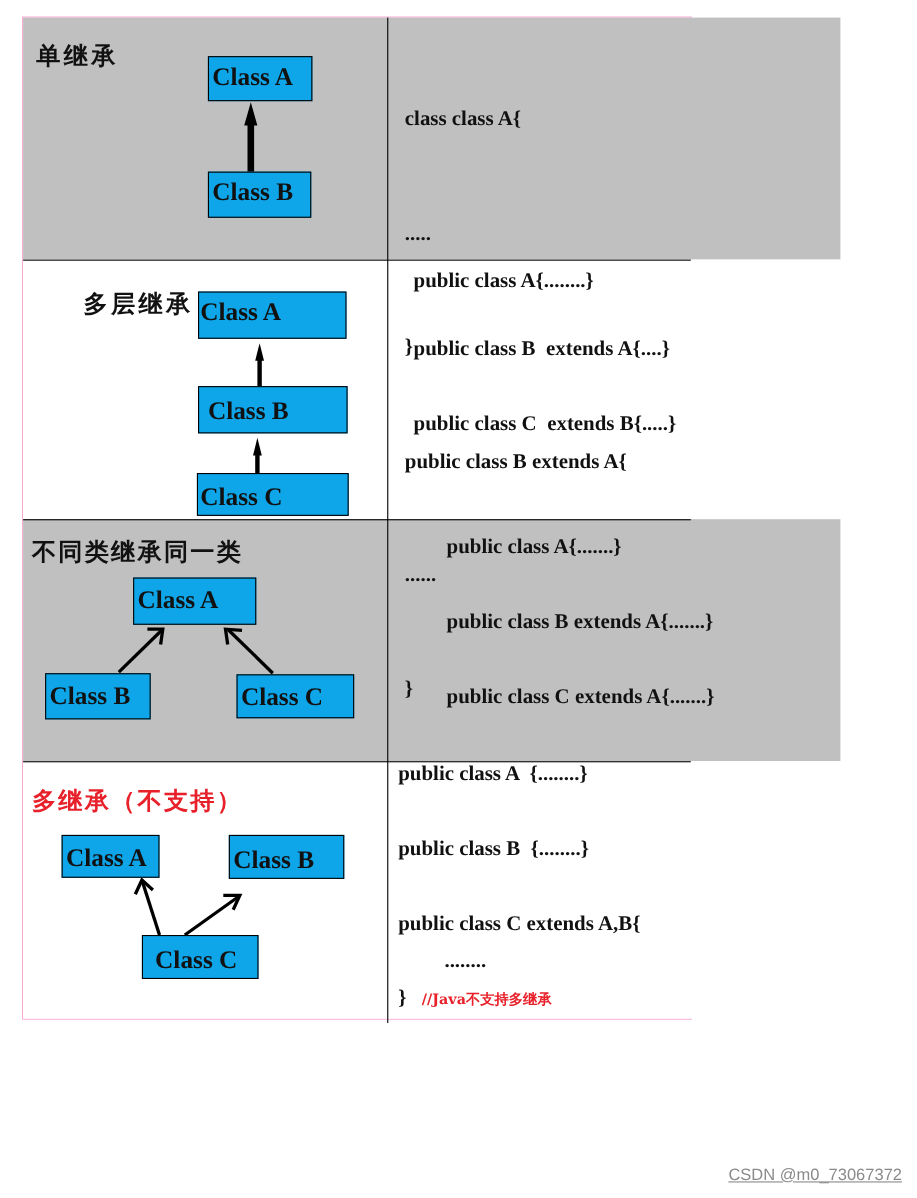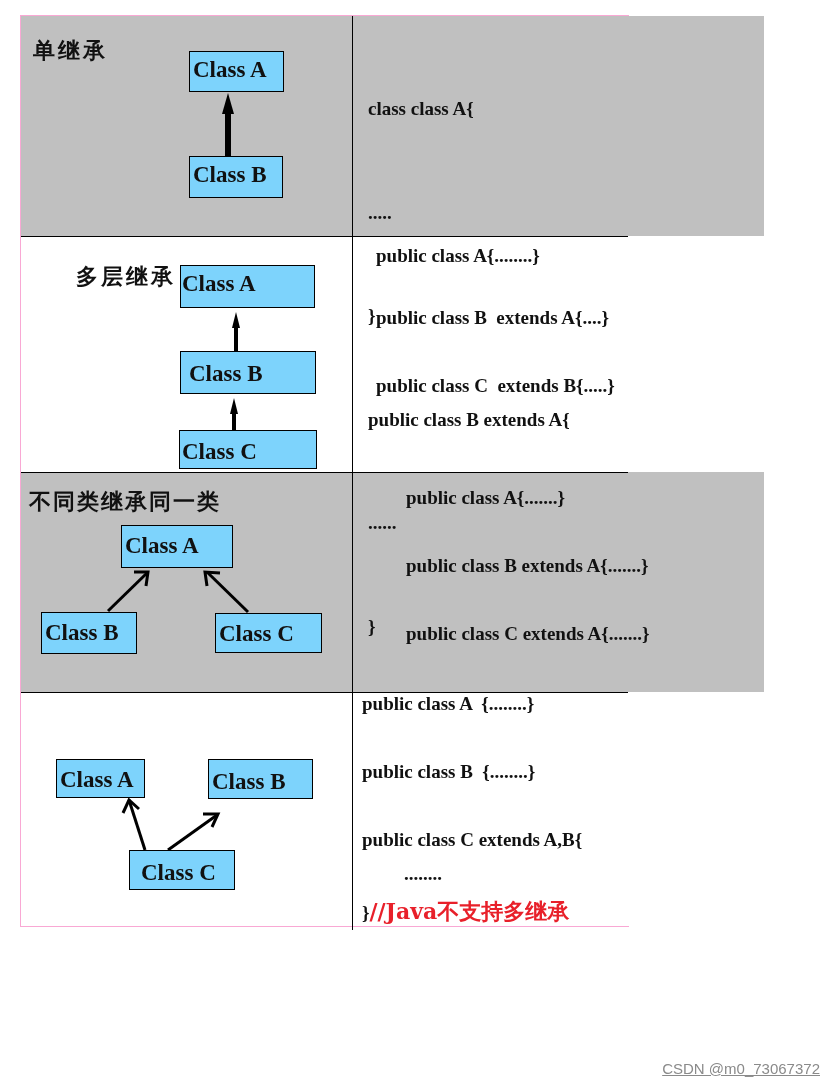--- a/index.html
+++ b/index.html
@@ -5,21 +5,21 @@
   html, body { margin:0; padding:0; background:#ffffff; }
   body { width:834px; height:1089px; position:relative; overflow:hidden; font-family:"Liberation Serif", serif; }
   .table { position:absolute; left:20px; top:15px; width:609px; height:912px; border:1px solid #f9a8d4; box-sizing:border-box;font-weight:bold; }
   .cell { position:absolute; box-sizing:border-box; }
   .gray { background:#c0c0c0; }
   .white { background:#ffffff; }
   .hline { position:absolute; left:0; width:100%; height:1px; background:#000; }
   .vline { position:absolute; top:0; width:1px; background:#000; }
   .title { position:absolute; font-family:"DejaVu Serif", serif; font-size:22px; color:#111; letter-spacing:3px; white-space:nowrap; }
   .title.red { color:#e8202a; }
-  .box { position:absolute; background:#7dd3fc; border:1px solid #000; box-sizing:border-box; font-family:"Liberation Serif", serif; font-size:23px; color:#111; line-height:1; padding:6px 0 0 3px; white-space:nowrap; }
+  .box { position:absolute; background:#0ea5e9; border:1px solid #000; box-sizing:border-box; font-family:"Liberation Serif", serif; font-size:23px; color:#111; line-height:1; padding:6px 0 0 3px; white-space:nowrap; }
   .code { position:absolute; font-family:"Liberation Serif", serif; font-size:19px; color:#111; white-space:pre; }
   .code .red { color:#e8202a; }
   svg.arrows { position:absolute; left:0; top:0; overflow:visible; }
   .watermark { position:absolute; right:14px; top:1060px; font-family:"Liberation Sans", sans-serif; font-size:15px; color:#8a8a8a;text-decoration:underline; }
 </style>
 </head>
 <body>
 
 <div class="table">
 
@@ -81,26 +81,27 @@
   <div class="box" style="left:100px;top:509px;width:112px;height:43px;padding-top:8px;">Class A</div>
   <div class="box" style="left:20px;top:596px;width:96px;height:42px;padding-top:8px;">Class B</div>
   <div class="box" style="left:194px;top:597px;width:107px;height:40px;padding-top:8px;">Class C</div>
 
   <div class="code" style="left:341px;top:471px;margin-left:44px;">
     <div style="position:absolute;top:0;">public class A{.......}</div>
     <div style="position:absolute;top:68px;">public class B extends A{.......}</div>
     <div style="position:absolute;top:136px;">public class C extends A{.......}</div>
   </div>
 
+  <div class="title red" style="left:8px;top:697px;letter-spacing:2px;">多继承（不支持）</div>
   <div class="box" style="left:35px;top:743px;width:89px;height:39px;padding-top:8px;">Class A</div>
   <div class="box" style="left:187px;top:743px;width:105px;height:40px;padding-top:10px;">Class B</div>
   <div class="box" style="left:108px;top:834px;width:106px;height:40px;padding-left:11px;padding-top:10px;">Class C</div>
 
   <div class="code" style="left:341px;top:677px;">
     <div style="position:absolute;top:0;">public class A  {........}</div>
     <div style="position:absolute;top:68px;">public class B  {........}</div>
     <div style="position:absolute;top:136px;">public class C extends A,B{</div>
     <div style="position:absolute;top:170px;left:42px;">........</div>
-    <div style="position:absolute;top:204px;"><span>}</span><span class="red" style="font-family:'DejaVu Serif', serif;font-size:22px;">//Java不支持多继承</span></div>
+    <div style="position:absolute;top:204px;"><span>}</span><span class="red" style="font-family:'DejaVu Serif', serif;font-size:13px;margin-left:14px;">//Java不支持多继承</span></div>
   </div>
 </div>
 
 <div class="watermark">CSDN @m0_73067372</div>
 
 </body></html>

